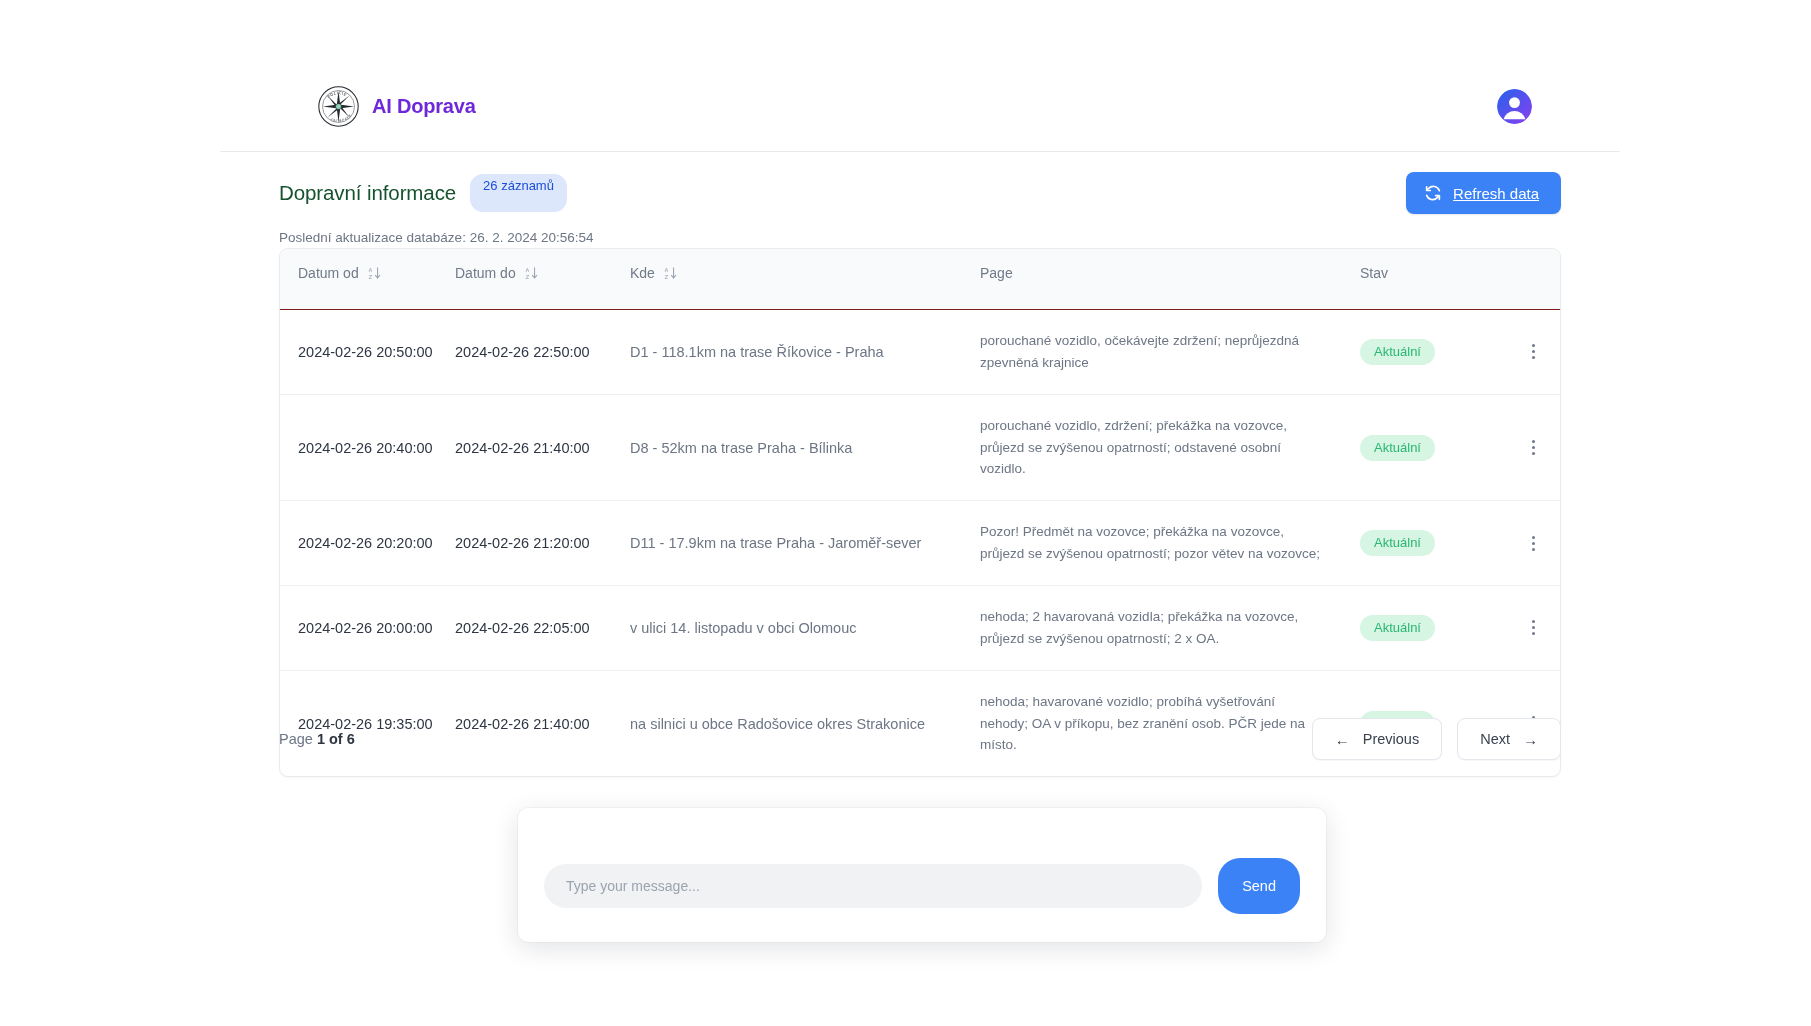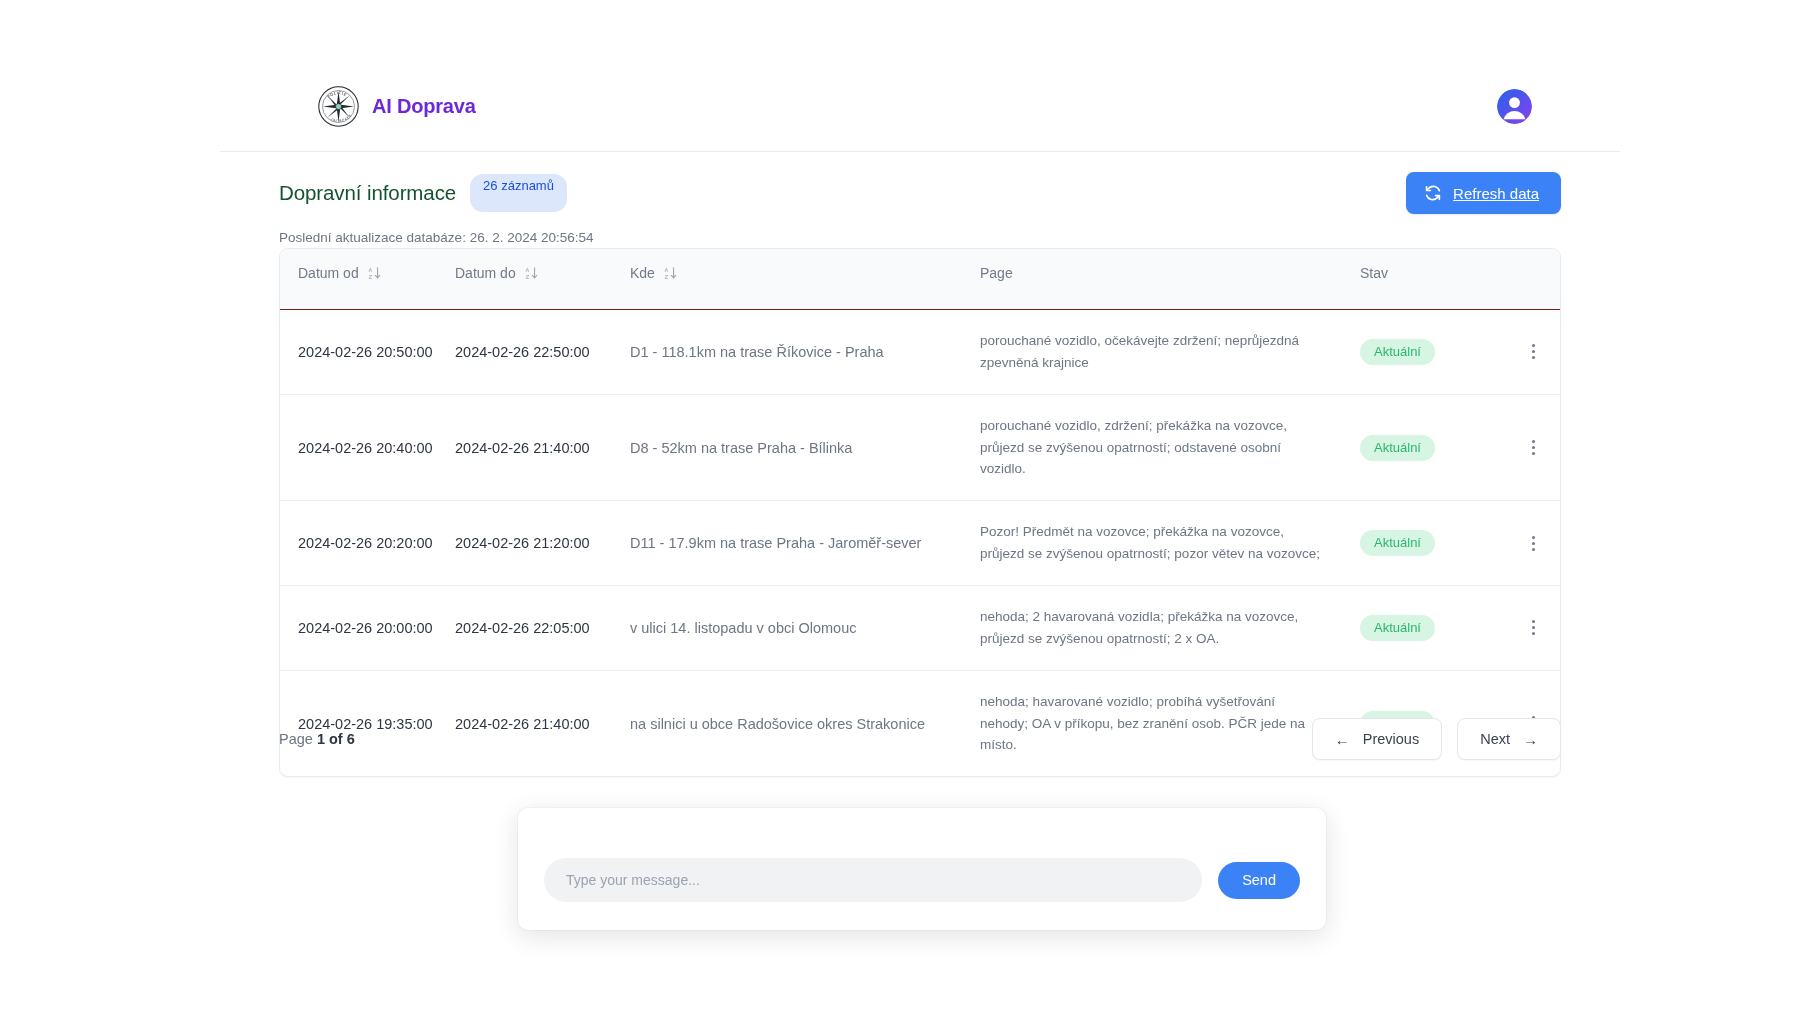--- a/index.html
+++ b/index.html
@@ -113,21 +113,21 @@
   .assistant-row { display: flex; align-items: center; gap: 16px; margin-top: 24px; }
   .msg-input {
     flex: 1; background: #f1f2f4; border: none; border-radius: 22px;
     padding: 14px 22px; font-size: 14px; color: #2e3643;
     font-family: inherit; outline: none; height: 44px;
   }
   .msg-input::placeholder { color: #9aa3b0; }
   .send-btn {
     background: #3b82f6; color: #ffffff; border: none; border-radius: 22px;
     font-size: 14.5px; font-weight: 500; font-family: inherit; cursor: pointer;
-    padding: 0 24px; height: 37px;
+    padding: 0 24px; height: 56px;
   }
 </style>
 </head>
 <body>
 
 <div class="page">
 
   <div class="topbar">
     <div class="brand">
       <span>

